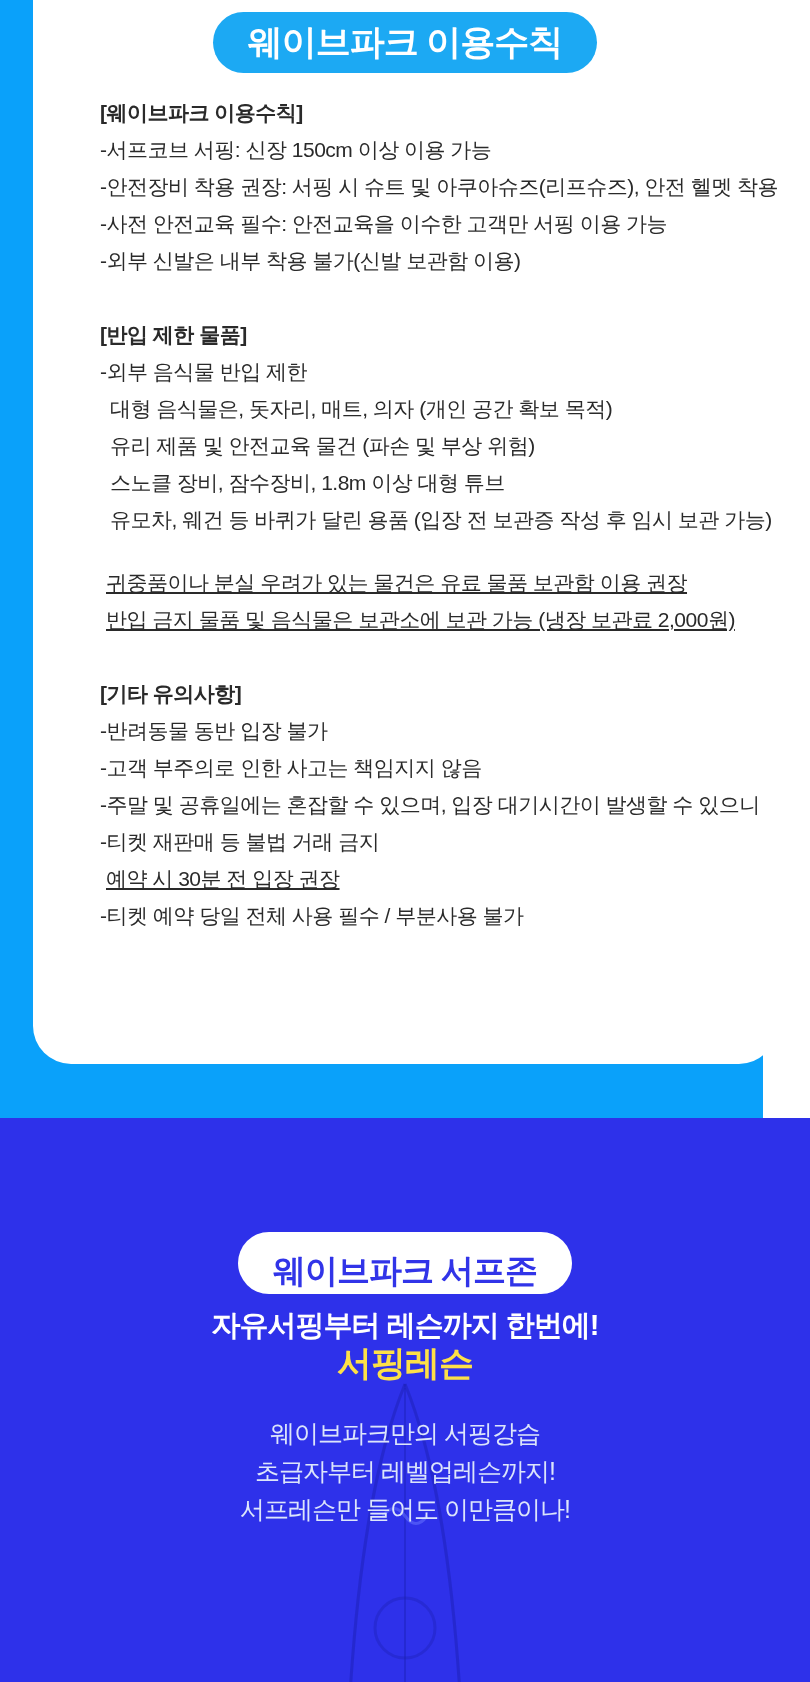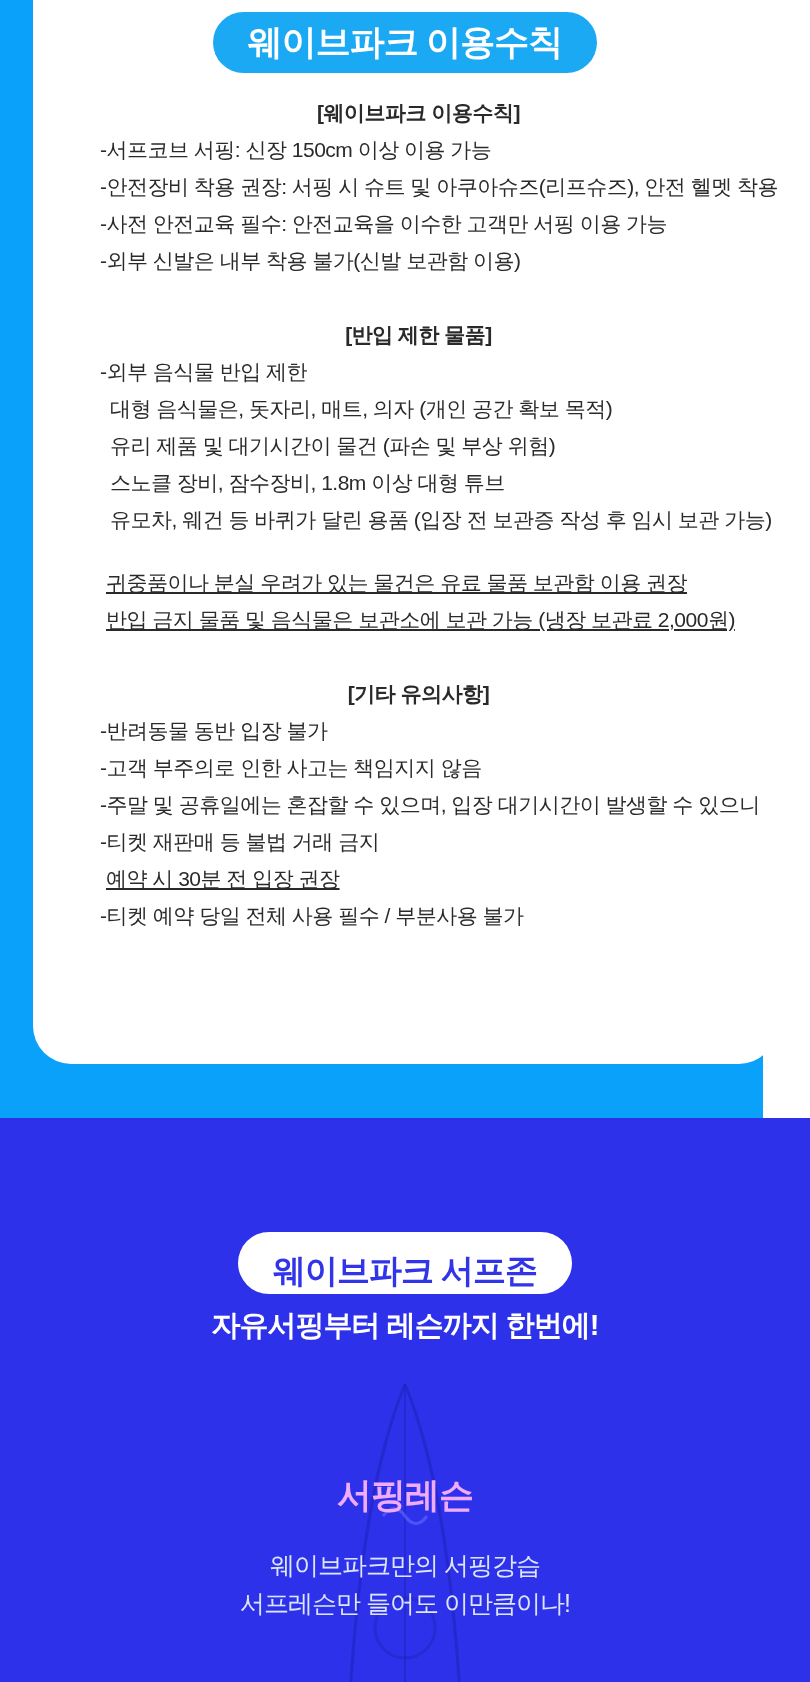--- a/index.html
+++ b/index.html
@@ -40,21 +40,21 @@
   }
   .rules-body {
     padding: 94px 40px 0 67px;
     color: #2a2a2a;
     font-size: 21px;
     line-height: 37px;
     letter-spacing: -0.5px;
   }
   .rule-section { margin-top: 37px; }
   .rule-section:first-child { margin-top: 0; }
-  .rule-heading { font-weight: 700; text-align: center; }
+  .rule-heading { font-weight: 700; }
   .rule-line { white-space: nowrap; }
   .rule-line.indent { padding-left: 10px; }
   .rule-line.indent-sm { padding-left: 6px; text-decoration: underline; }
   .rule-line.gap-above { margin-top: 26px; }
 
   
   .surf-section {
     position: relative;
     width: 810px;
     height: 564px;
@@ -89,22 +89,21 @@
   .surf-subtitle {
     margin-top: 14px;
     color: #ffffff;
     font-size: 29px;
     font-weight: 700;
     letter-spacing: -1px;
     line-height: 34px;
     white-space: nowrap;
   }
   .lesson-heading {
-    margin-top: 132px;
-    color: #f0abfc;
+    color: #fde047;
     font-size: 35px;
     font-weight: 800;
     letter-spacing: -1px;
     line-height: 42px;
   }
   .lesson-lines {
     margin-top: 30px;
     color: #dce5fb;
     font-size: 25px;
     font-weight: 400;
@@ -128,21 +127,21 @@
         <div class="rule-line">-서프코브 서핑: 신장 150cm 이상 이용 가능</div>
         <div class="rule-line">-안전장비 착용 권장: 서핑 시 슈트 및 아쿠아슈즈(리프슈즈), 안전 헬멧 착용</div>
         <div class="rule-line">-사전 안전교육 필수: 안전교육을 이수한 고객만 서핑 이용 가능</div>
         <div class="rule-line">-외부 신발은 내부 착용 불가(신발 보관함 이용)</div>
       </div>
 
       <div class="rule-section">
         <div class="rule-heading">[반입 제한 물품]</div>
         <div class="rule-line">-외부 음식물 반입 제한</div>
         <div class="rule-line indent">대형 음식물은, 돗자리, 매트, 의자 (개인 공간 확보 목적)</div>
-        <div class="rule-line indent">유리 제품 및 대기시간이 물건 (파손 및 부상 위험)</div>
+        <div class="rule-line indent">유리 제품 및 안전교육 물건 (파손 및 부상 위험)</div>
         <div class="rule-line indent">스노클 장비, 잠수장비, 1.8m 이상 대형 튜브</div>
         <div class="rule-line indent">유모차, 웨건 등 바퀴가 달린 용품 (입장 전 보관증 작성 후 임시 보관 가능)</div>
         <div class="rule-line indent-sm gap-above">귀중품이나 분실 우려가 있는 물건은 유료 물품 보관함 이용 권장</div>
         <div class="rule-line indent-sm">반입 금지 물품 및 음식물은 보관소에 보관 가능 (냉장 보관료 2,000원)</div>
       </div>
 
       <div class="rule-section">
         <div class="rule-heading">[기타 유의사항]</div>
         <div class="rule-line">-반려동물 동반 입장 불가</div>
         <div class="rule-line">-고객 부주의로 인한 사고는 책임지지 않음</div>
@@ -166,16 +165,17 @@
   </svg>
 
   <div class="surf-content">
     <div class="badge-pill-white">
       <span>웨이브파크 서프존</span>
     </div>
     <div class="surf-subtitle">자유서핑부터 레슨까지 한번에!</div>
     <div class="lesson-heading">서핑레슨</div>
     <div class="lesson-lines">
       <div>웨이브파크만의 서핑강습</div>
+      <div>초급자부터 레벨업레슨까지!</div>
       <div>서프레슨만 들어도 이만큼이나!</div>
     </div>
   </div>
 </div>
 
 </body></html>

